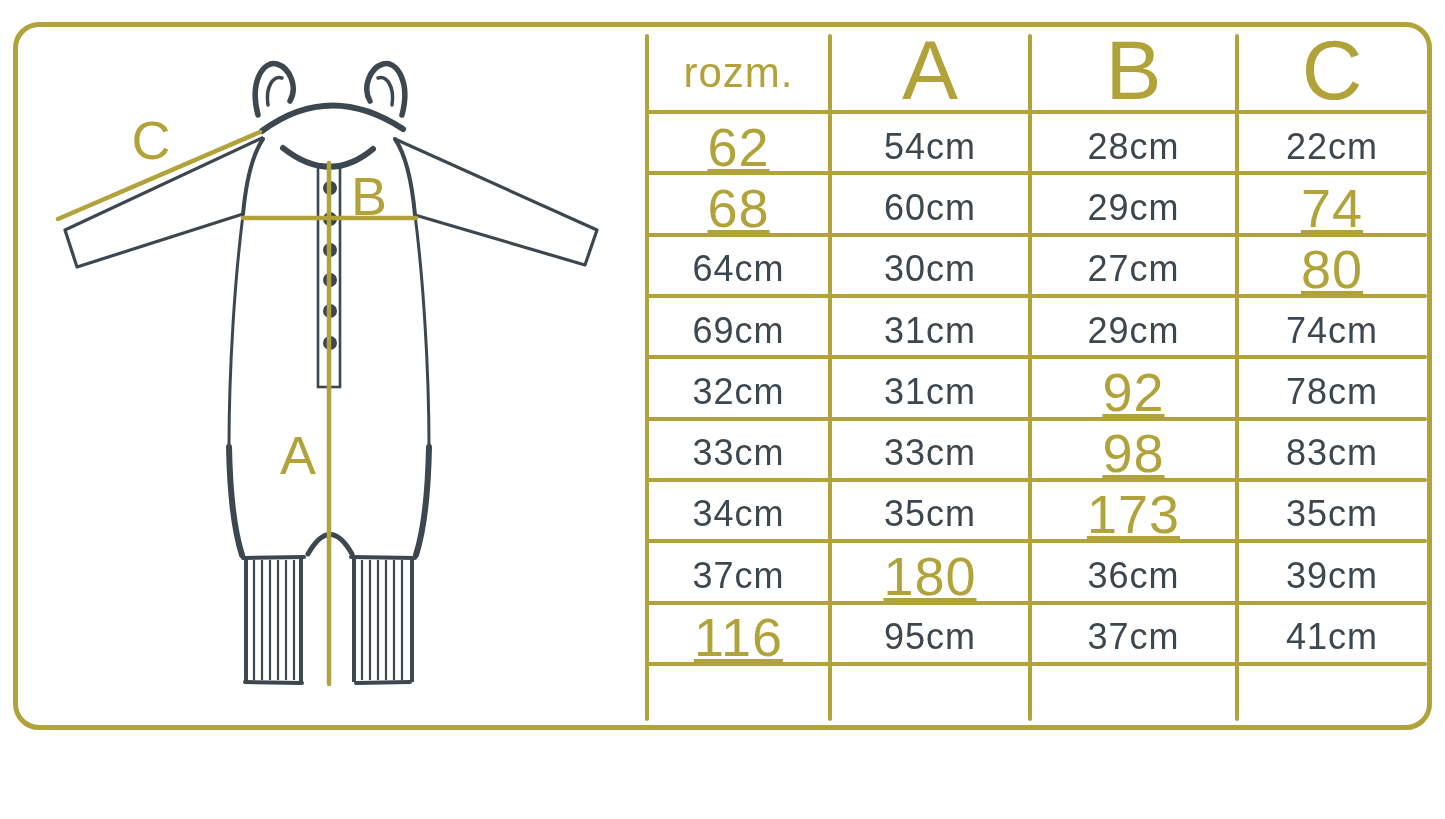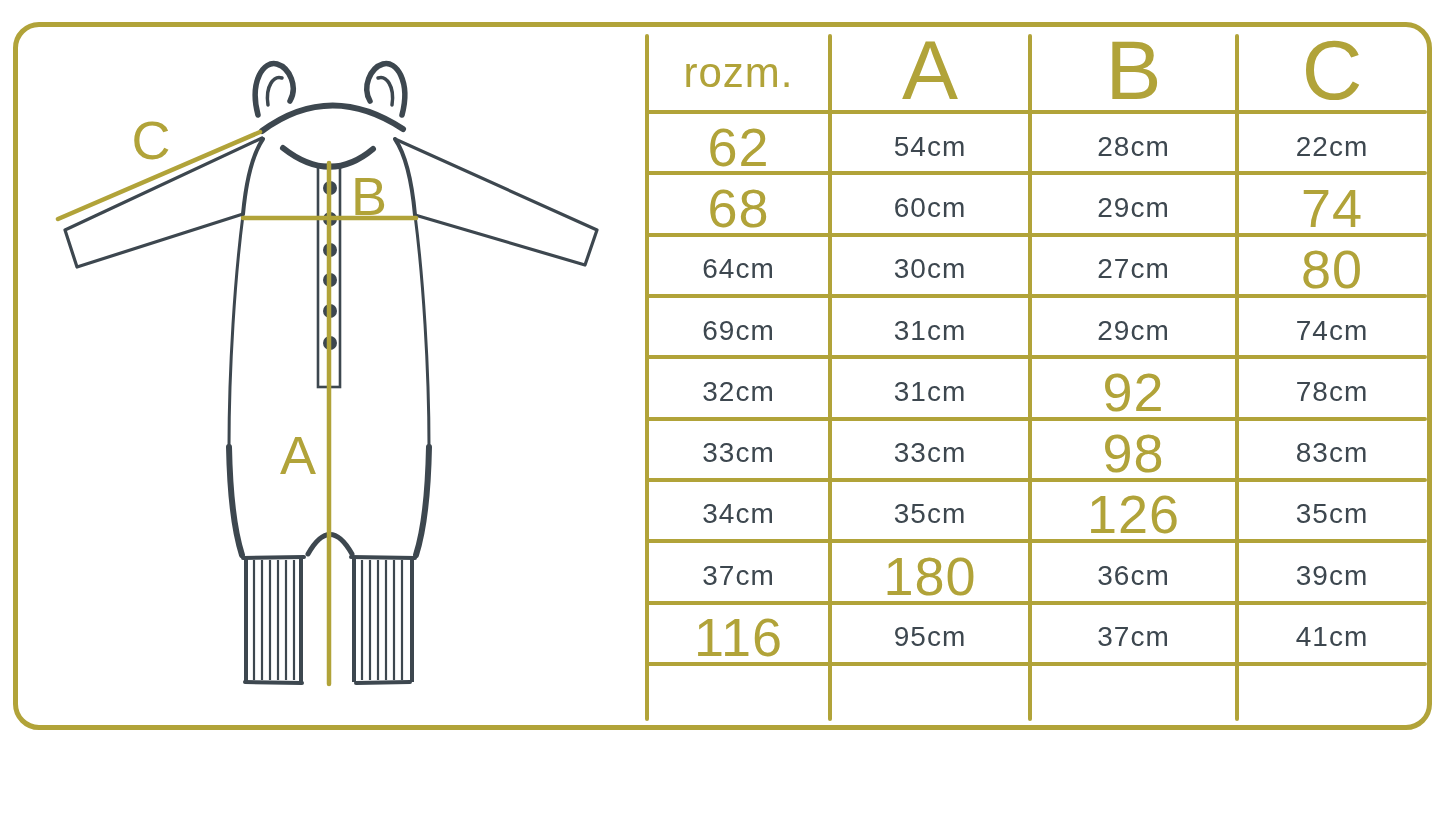--- a/index.html
+++ b/index.html
@@ -35,22 +35,22 @@
     position:absolute;inset:0;display:grid;
     grid-template-columns:183px 200px 207px 1fr;
     grid-template-rows:85px repeat(10,1fr);
   }
   .cell{
     display:flex;align-items:center;justify-content:center;
     padding-top:8px;overflow:hidden;white-space:nowrap;
   }
   .hdr-size{font-size:42px;color:var(--olive);letter-spacing:1px;padding-top:6px;}
   .hdr-letter{font-size:84px;color:var(--olive);padding-top:2px;}
-  .size-num{font-size:54px;color:var(--olive);letter-spacing:1px;}
-  .val{font-size:28px;color:var(--dark);letter-spacing:1px;}
+  .size-num{font-size:54px;color:var(--olive);letter-spacing:1px;text-decoration:underline;}
+  .val{font-size:36px;color:var(--dark);letter-spacing:1px;}
 </style>
 </head>
 <body>
 
 <div class="canvas">
   <div class="frame">
 
     <svg class="diagram" width="629" height="698" viewBox="0 0 629 698">
 
       <g>
@@ -174,21 +174,21 @@
         <div class="cell size-num">92</div>
         <div class="cell val">78cm</div>
         <div class="cell val">33cm</div>
         <div class="cell val">33cm</div>
 
         <div class="cell size-num">98</div>
         <div class="cell val">83cm</div>
         <div class="cell val">34cm</div>
         <div class="cell val">35cm</div>
 
-        <div class="cell size-num">126</div>
+        <div class="cell size-num">173</div>
         <div class="cell val">35cm</div>
         <div class="cell val">37cm</div>
 
         <div class="cell size-num">180</div>
         <div class="cell val">36cm</div>
         <div class="cell val">39cm</div>
 
         <div class="cell size-num">116</div>
         <div class="cell val">95cm</div>
         <div class="cell val">37cm</div>

